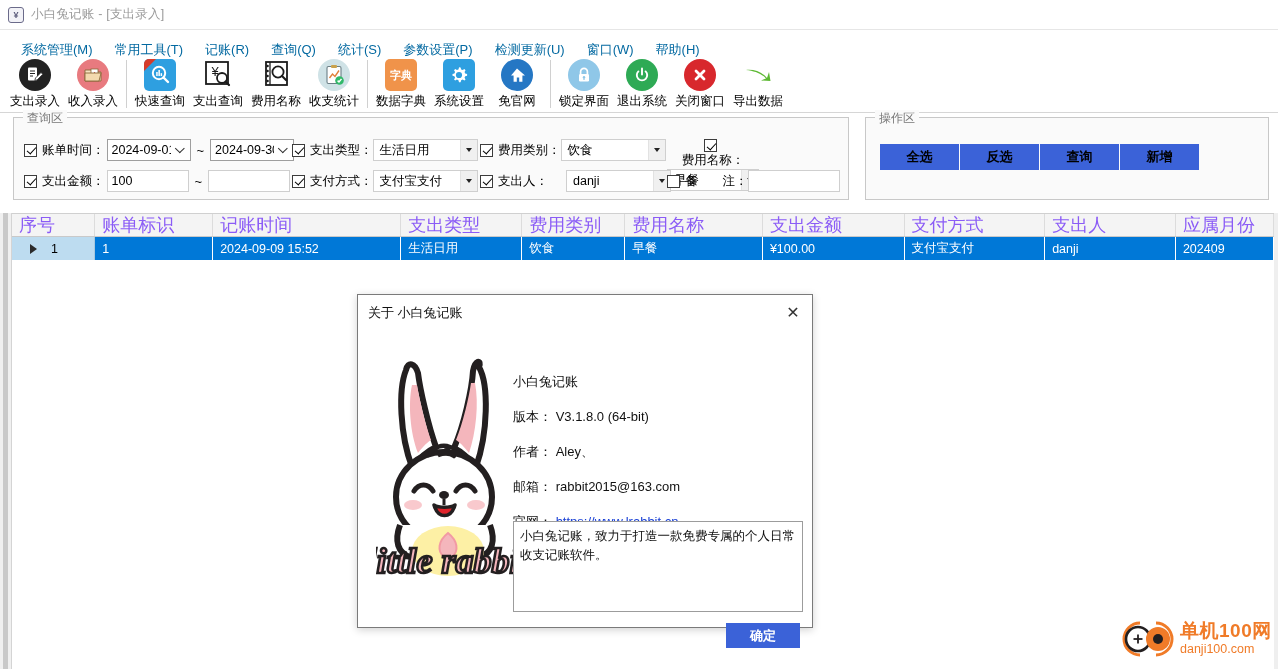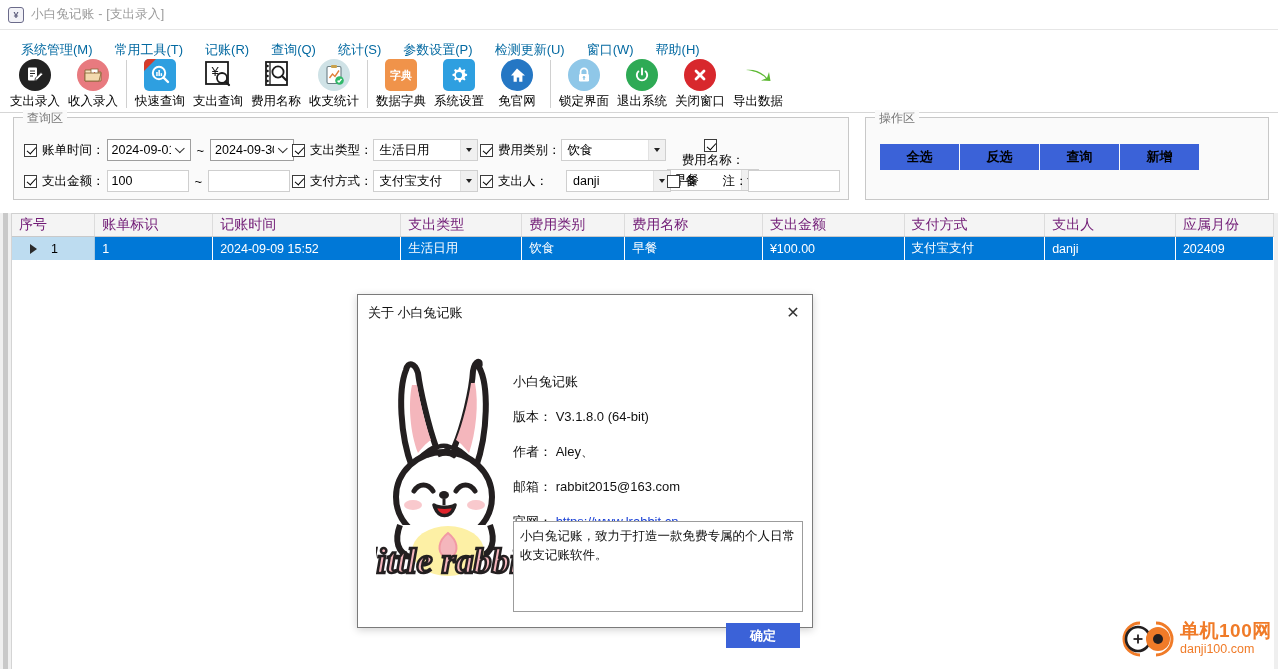--- a/index.html
+++ b/index.html
@@ -150,21 +150,21 @@
     cursor: default;
   }
 
   
   #grid { position: absolute; left: 0; top: 213px; width: 1278px; height: 456px; background:#fff; }
   .grid-head {
     display: flex; height: 24px;
     background: #f4f4f4; border-top: 1px solid #d0d0d0; border-bottom: 1px solid #c9c9c9;
   }
   .gh-cell {
-    font-size: 14px; color: #701a75;
+    font-size: 18px; color: #8b5cf6;
     display: flex; align-items: center; padding-left: 7px;
     border-right: 1px solid #dcdcdc;
     overflow: hidden; white-space: nowrap;
   }
   .grid-row { display: flex; height: 23px; }
   .gr-cell {
     font-size: 12.5px; color: #fff; background: #0078d7;
     display: flex; align-items: center; padding-left: 7px;
     border-right: 1px solid #ffffff;
     overflow: hidden; white-space: nowrap;

